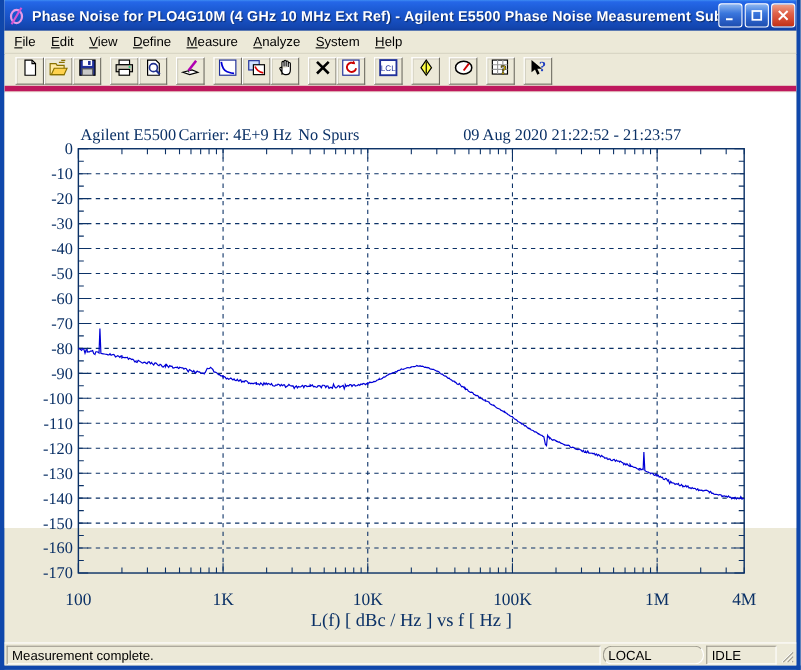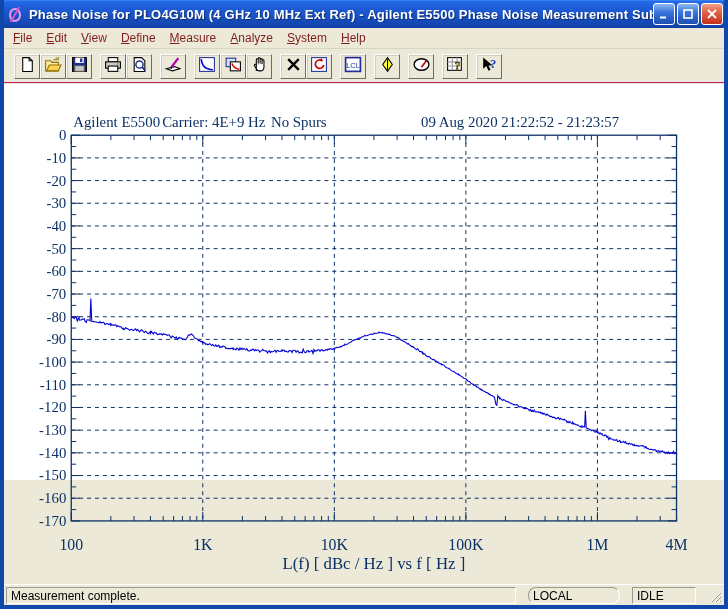--- a/index.html
+++ b/index.html
@@ -27,50 +27,50 @@
     width:22px; height:22px; border-radius:3px; border:1px solid #fff;
     background:linear-gradient(to bottom,#8db7f0 0%,#3b77dd 40%,#2a60c8 70%,#1e4fb0 100%);
     color:#fff; font-size:12px; font-weight:bold; display:flex; align-items:center; justify-content:center;
     line-height:1;
   }
   .winbtn.close{ background:linear-gradient(to bottom,#f0a088 0%,#e0634a 40%,#d44a30 70%,#c13018 100%); }
 
   
   .menubar{
     position:absolute; left:0; top:28px; width:720px; height:21px; background:#ECE9D8;
-    display:flex; align-items:center; font-size:12px; color:#7f1d1d; padding-left:2px;
+    display:flex; align-items:center; font-size:12px; color:#000000; padding-left:2px;
     border-bottom:1px solid #d8d4c4;
   }
   .menubar .menu-item{ padding:2px 7px; cursor:default; }
   .menubar .menu-item u{ text-decoration:underline; }
 
   
   .toolbar{
     position:absolute; left:0; top:50px; width:720px; height:33px; background:#ECE9D8;
     display:flex; align-items:center; padding-left:10px;
-    border-bottom:1px solid #be185d;
+    border-bottom:5px solid #be185d;
   }
   .tb-btn{
     width:26px; height:25px; background:#ECE9D8;
     border:1px solid; border-color:#fff #6f6d63 #6f6d63 #fff;
     box-shadow:1px 1px 0 #cfccbd inset;
     display:flex; align-items:center; justify-content:center; flex:0 0 auto;
   }
   .tb-gap{ width:8px; flex:0 0 auto; }
 
   
   .client{
     position:absolute; left:0; top:84px; width:720px; height:396px; background:#fff;
   }
   .plot-svg{ position:absolute; left:0; top:0; width:720px; height:500px; }
 
   
   .statusbar{
     position:absolute; left:0; top:584px; width:720px; height:21px; background:#ECE9D8;
-    display:flex; align-items:center; gap:12px; padding:1px 2px; font-size:12px;
+    display:flex; align-items:center; gap:2px; padding:1px 2px; font-size:12px;
     border-top:1px solid #fff;
   }
   .status-msg{
     flex:1; height:17px; line-height:16px; padding-left:4px;
     border:1px solid; border-color:#9d9a8d #fff #fff #9d9a8d; color:#000;
   }
   .status-panel{
     height:17px; line-height:16px; padding-left:4px;
     border:1px solid; border-color:#9d9a8d #fff #fff #9d9a8d; color:#000;
   }

